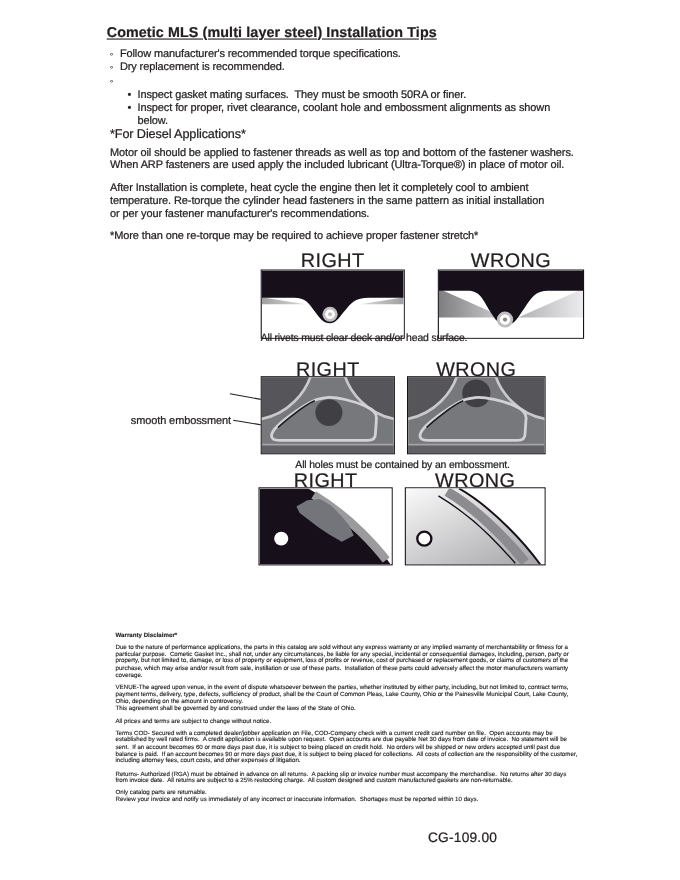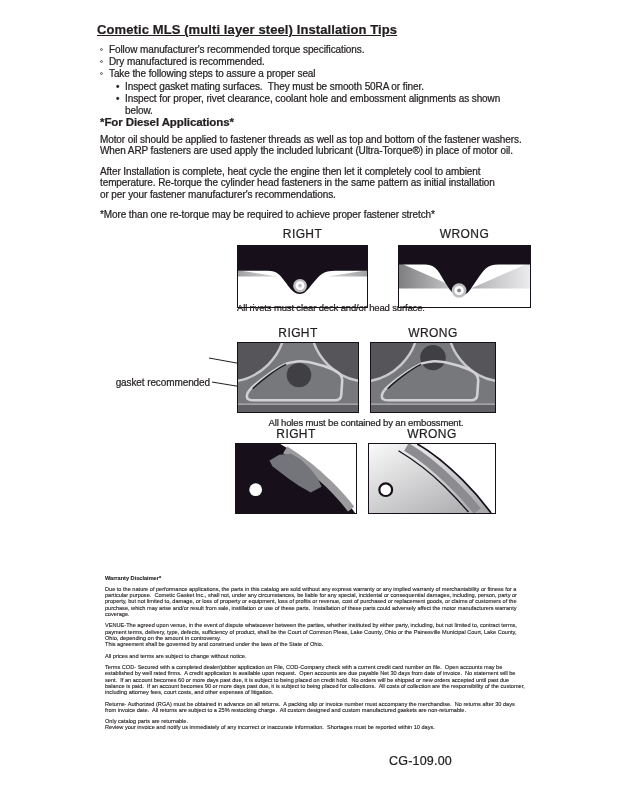--- a/index.html
+++ b/index.html
@@ -12,23 +12,23 @@
   .title{
     position:absolute;left:97px;top:22px;margin:0;
     font-size:13px;font-weight:bold;text-decoration:underline;letter-spacing:0.1px;
   }
   .tips{position:absolute;left:100px;top:44px;width:430px;font-size:10px;line-height:12.2px;letter-spacing:-0.1px;}
   .tip{display:flex;}
   .tip .m{width:9px;flex:0 0 9px;}
   .tip.sub{margin-left:16px;}
   .tip .m.o{font-size:8px;line-height:12.2px;}
   .diesel{position:absolute;left:100px;top:117px;width:432px;font-size:10px;line-height:11.5px;letter-spacing:-0.1px;}
-  .dheading{font-size:11.5px;font-weight:bold;margin:0 0 5px 0;}
+  .dheading{font-size:11.5px;font-weight:normal;margin:0 0 5px 0;}
   .para{margin:0 0 9px 0;}
-  .fig-label{position:absolute;font-size:12px;letter-spacing:0.4px;text-align:center;}
+  .fig-label{position:absolute;font-size:18px;letter-spacing:0.4px;text-align:center;}
   .fig-box{position:absolute;border:1.6px solid #17101b;box-sizing:border-box;background:#fff;}
   .fig-box svg{display:block;width:100%;height:100%;}
   .fig-caption{position:absolute;font-size:9.5px;letter-spacing:-0.15px;line-height:11.5px;}
   .ann{position:absolute;font-size:10px;line-height:11.5px;text-align:right;letter-spacing:-0.1px;}
   .leader{position:absolute;overflow:visible;}
   .disc{position:absolute;left:105px;top:575px;width:421px;font-size:5.6px;line-height:6.15px;letter-spacing:0;-webkit-text-stroke:0.12px #231f20;}
   .disc .h{font-weight:bold;margin:0 0 5px 0;}
   .disc .b{margin:0 0 5.5px 0;}
   .doc-num{position:absolute;left:389px;top:754px;font-size:12.5px;letter-spacing:0.2px;}
 </style>
@@ -39,25 +39,24 @@
 
   <h1 class="title txt">Cometic MLS (multi layer steel) Installation Tips</h1>
 
   <div class="tips">
     <div class="tip">
       <span class="m o">◦</span>
       <span class="txt">Follow manufacturer's recommended torque specifications.</span>
     </div>
     <div class="tip">
       <span class="m o">◦</span>
-      <span class="txt">Dry manufactured is recommended.</span>
+      <span class="txt">Dry replacement is recommended.</span>
     </div>
     <div class="tip">
       <span class="m o">◦</span>
-      <span class="txt">Take the following steps to assure a proper seal</span>
     </div>
     <div class="tip sub">
       <span class="m f">•</span>
       <span class="txt">Inspect gasket mating surfaces.  They must be smooth 50RA or finer.</span>
     </div>
     <div class="tip sub">
       <span class="m f">•</span>
       <span class="txt">Inspect for proper, rivet clearance, coolant hole and embossment alignments as shown below.</span>
     </div>
   </div>
@@ -119,21 +118,21 @@
       <circle cx="61" cy="46" r="7.5" fill="#bfbfc1"></circle>
       <circle cx="61" cy="46" r="4.8" fill="#ffffff"></circle>
       <circle cx="61" cy="46" r="2" fill="#88888c"></circle>
     </svg>
   </div>
   <div class="fig-caption txt" style="left:237px;top:302px;">All rivets must clear deck and/or head surface.</div>
 
   <div class="fig-label" style="left:237px;top:326px;width:122px;">RIGHT</div>
   <div class="fig-label" style="left:370px;top:326px;width:126px;">WRONG</div>
 
-  <div class="ann txt" style="left:95px;top:377px;width:115px;">gasket recommended</div>
+  <div class="ann txt" style="left:95px;top:377px;width:115px;">smooth embossment</div>
 
   <svg class="leader" style="left:208px;top:352px;" width="95" height="45">
     <line x1="1" y1="6" x2="89" y2="22" stroke="#231f20" stroke-width="1"></line>
     <line x1="4" y1="30" x2="52" y2="38" stroke="#231f20" stroke-width="1"></line>
   </svg>
 
   <div class="fig-box" style="left:237px;top:342px;width:122px;height:71px;">
     <svg viewBox="0 0 122 71" preserveAspectRatio="none">
       <rect width="122" height="71" fill="#77787b"></rect>
       <circle cx="-12" cy="-20" r="60" fill="#55555a" stroke="#c9c9cc" stroke-width="2.5"></circle>

